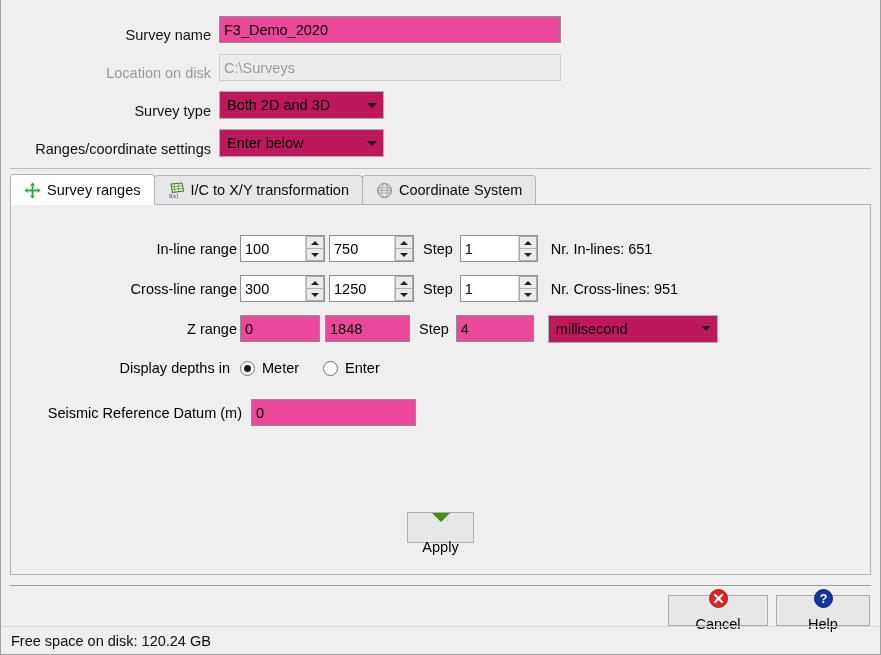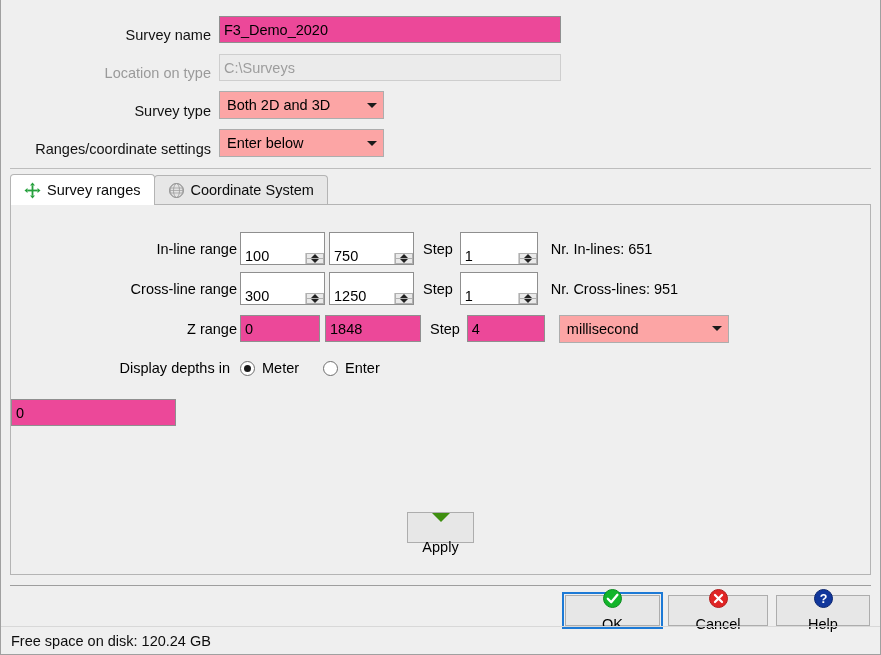--- a/index.html
+++ b/index.html
@@ -64,21 +64,21 @@
   .flabel.disabled { color:#9a9a9a; }
 
   input.txt {
     height:27px; border:1px solid #8f8f8f; background:#ec4899;
     font-family:"Liberation Sans", sans-serif; font-size:14.5px;
     padding:0 4px; color:#000; outline:none;
   }
   input.txt.disabled { background:#ebebeb; border:1px solid #cecece; color:#9d9d9d; }
 
   .combo {
-    height:28px; background:#fca5a5; border:1px solid #adadad;
+    height:28px; background:#be185d; border:1px solid #adadad;
     display:flex; align-items:center; padding:0 6px 0 7px;
     font-size:14.5px; color:#000; position:relative;
   }
   .combo .cval { flex:1; white-space:nowrap; }
   .combo .arrow {
     width:0;height:0;border-left:5px solid transparent;border-right:5px solid transparent;
     border-top:5px solid #1b1b1b; margin-left:12px;
   }
 
   
@@ -106,21 +106,21 @@
     margin:0 9px; flex:1;
     border:1px solid #b4b4b4; border-top:none;
     background:#efefef; position:relative;
     padding-top:28px;
   }
 
   
   .rrow { display:flex; align-items:center; height:31px; margin-bottom:9px; }
   .rlabel { width:229px; text-align:right; padding-right:3px; font-size:14.5px; white-space:nowrap; }
 
-  .spinbox { display:flex; height:33px; border:1px solid #8f8f8f; background:#fff;align-items:flex-end; }
+  .spinbox { display:flex; height:27px; border:1px solid #8f8f8f; background:#fff; }
   .spinbox input {
     border:none; outline:none; background:transparent; padding:0 4px;
     font-family:"Liberation Sans", sans-serif; font-size:14.5px; width:100%;
   }
   .spinbtns {
     width:19px; flex:0 0 19px; display:flex; flex-direction:column;
     border-left:1px solid #cfcfcf;
   }
   .spinbtn {
     flex:1; background:#eaeaea; border:1px solid #b0b0b0;
@@ -181,21 +181,21 @@
 
 
   <div class="top-form">
 
     <div class="frow">
       <div class="flabel">Survey name</div>
       <input class="txt" style="width: 342px;" value="F3_Demo_2020">
     </div>
 
     <div class="frow">
-      <div class="flabel disabled">Location on type</div>
+      <div class="flabel disabled">Location on disk</div>
       <input class="txt disabled" style="width: 342px;" readonly="" value="C:\Surveys">
     </div>
 
     <div class="frow">
       <div class="flabel">Survey type</div>
       <div class="combo" style="width:165px">
         <span class="cval">Both 2D and 3D</span>
         <span class="arrow"></span>
       </div>
     </div>
@@ -223,20 +223,30 @@
             <polygon points="16.5,8.5 13.5,6 13.5,11"></polygon>
             <rect x="7.6" y="3.4" width="1.8" height="10.2"></rect>
             <rect x="3.4" y="7.6" width="10.2" height="1.8"></rect>
           </g>
         </svg>
       </span>
       <span>Survey ranges</span>
     </div>
 
 
+    <div class="tab">
+      <span class="tabicon">
+        <svg width="17" height="17" viewBox="0 0 17 17">
+          <polygon points="3,2 14,1 15.5,9 4.5,10.5" fill="#eef0dd" stroke="#46713a" stroke-width="1.1"></polygon>
+          <path d="M6 1.6 L7 10.1 M10 1.3 L11 9.7 M3.4 4.8 L15.1 3.8 M3.9 7.4 L15.4 6.4" stroke="#5d8f48" stroke-width="0.8" fill="none"></path>
+          <text x="1" y="16.3" font-size="6.2" fill="#2a3f8f" font-family="'Liberation Serif',serif">f(x)</text>
+        </svg>
+      </span>
+      <span>I/C to X/Y transformation</span>
+    </div>
 
     <div class="tab">
       <span class="tabicon">
         <svg width="17" height="17" viewBox="0 0 17 17">
           <circle cx="8.5" cy="8.5" r="7" fill="#e3e3e3" stroke="#8d8d8d" stroke-width="1"></circle>
           <ellipse cx="8.5" cy="8.5" rx="3" ry="7" fill="none" stroke="#9a9a9a" stroke-width=".8"></ellipse>
           <ellipse cx="8.5" cy="8.5" rx="6.2" ry="7" fill="none" stroke="#9a9a9a" stroke-width=".6"></ellipse>
           <path d="M1.8 6 H15.2 M1.5 8.5 H15.5 M1.8 11 H15.2" stroke="#9a9a9a" stroke-width=".7"></path>
         </svg>
       </span>
@@ -320,21 +330,21 @@
               <i class="sp-dn"></i>
             </span>
         </span>
       </div>
       <div class="nrtext">Nr. Cross-lines: 951</div>
     </div>
 
     <div class="rrow">
       <div class="rlabel">Z range</div>
       <input class="txt" style="width: 80px;" value="0">
-      <input class="txt" style="width: 96px; margin-left: 5px;" value="1848">
+      <input class="txt" style="width: 85px; margin-left: 5px;" value="1848">
       <div class="steplbl">Step</div>
       <input class="txt" style="width: 78px;" value="4">
       <div class="combo" style="width:170px;margin-left:14px">
         <span class="cval">millisecond</span>
         <span class="arrow"></span>
       </div>
     </div>
 
     <div class="radio-row">
       <div class="rlabel" style="padding-right:10px">Display depths in</div>
@@ -342,43 +352,35 @@
         <span class="rdot on"></span>
         <span>Meter</span>
       </label>
       <label class="radio">
         <span class="rdot"></span>
         <span>Enter</span>
       </label>
     </div>
 
     <div class="srd-row">
+      <div class="srd-label">Seismic Reference Datum (m)</div>
       <input class="txt" style="width: 165px;" value="0">
     </div>
 
     <div class="apply-wrap">
       <div class="btn">
         <span class="tri-green"></span>
         <span>Apply</span>
       </div>
     </div>
   </div>
 
   <div class="bot-hr"></div>
   <div class="botbar">
 
-    <div class="btn btn-focus" style="width:95px;justify-content:center">
-      <span class="cicon">
-        <svg width="19" height="19" viewBox="0 0 19 19">
-          <circle cx="9.5" cy="9.5" r="9" fill="#12b52a" stroke="#0c8b20" stroke-width="1"></circle>
-          <path d="M4.8 9.8 L8.2 13.2 L14.4 5.8" stroke="#fff" stroke-width="2.3" fill="none" stroke-linecap="round" stroke-linejoin="round"></path>
-        </svg>
-      </span>
-      <span>OK</span>
-    </div>
 
     <div class="btn" style="width:100px;justify-content:center">
       <span class="cicon">
         <svg width="19" height="19" viewBox="0 0 19 19">
           <circle cx="9.5" cy="9.5" r="9" fill="#e02424" stroke="#b11a1a" stroke-width="1"></circle>
           <path d="M6 6 L13 13 M13 6 L6 13" stroke="#fff" stroke-width="2.3" stroke-linecap="round"></path>
         </svg>
       </span>
       <span>Cancel</span>
     </div>

